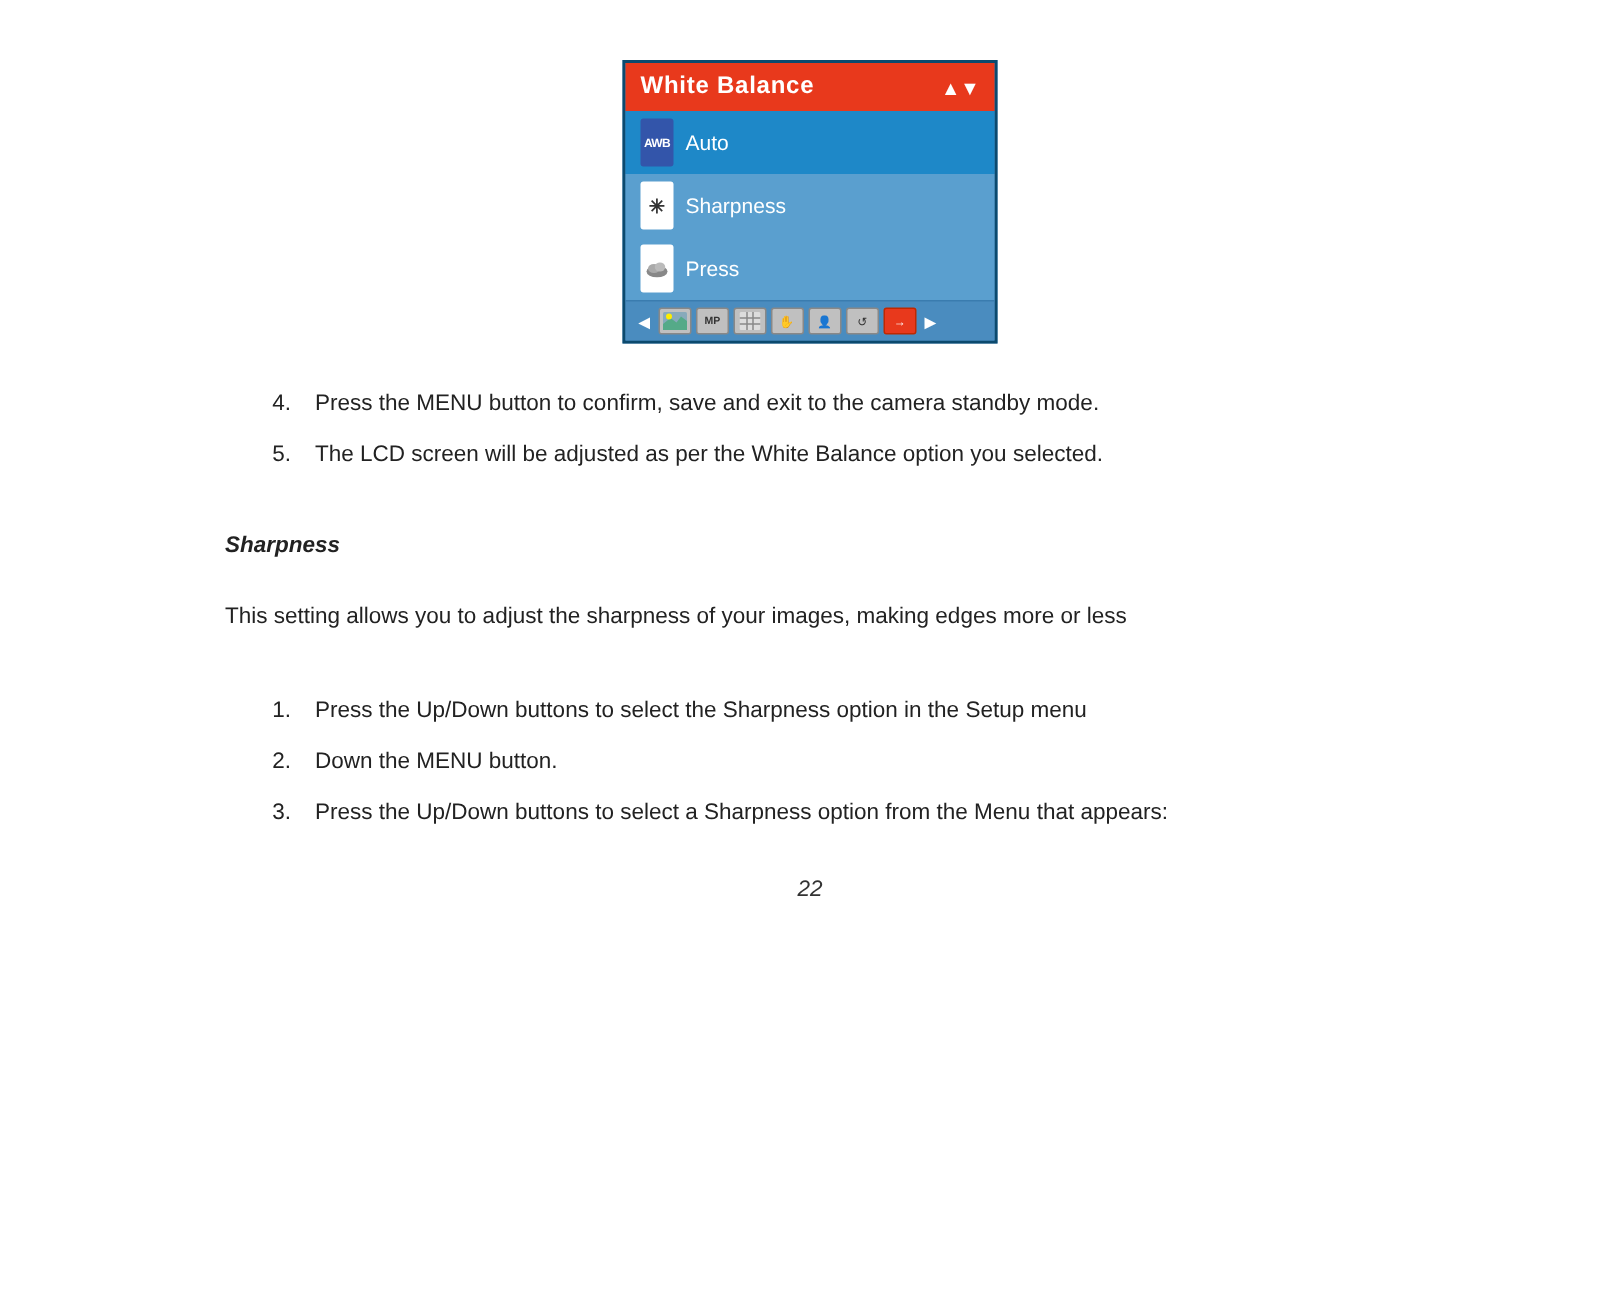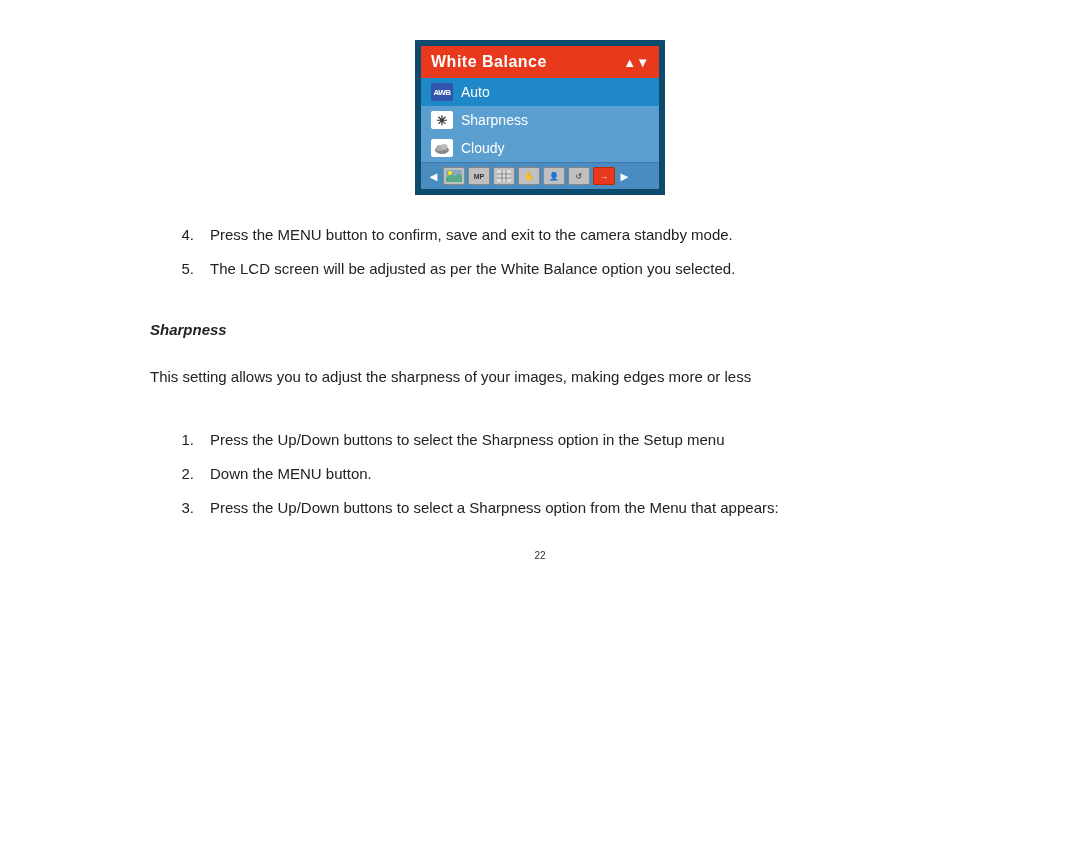--- a/index.html
+++ b/index.html
@@ -23,21 +23,21 @@
 
     
     .camera-ui-wrapper {
       display: flex;
       justify-content: center;
       margin-bottom: 28px;
     }
 
     .camera-ui {
       width: 250px;
-      border: 6px solid #0c4a6e;
+      border: 2px solid #0c4a6e;
       background: #4a8cbf;
       font-size: 14px;
     }
 
     .wb-header {
       background: #e8391c;
       color: #fff;
       font-weight: bold;
       font-size: 16px;
       padding: 7px 10px;
@@ -68,21 +68,21 @@
     .wb-item.selected {
       background: #1e88c8;
     }
 
     .wb-item.normal {
       background: #5a9fcf;
     }
 
     .wb-icon {
       width: 22px;
-      height: 18px;
+      height: 32px;
       background: #fff;
       color: #333;
       font-size: 9px;
       font-weight: bold;
       display: flex;
       align-items: center;
       justify-content: center;
       border-radius: 2px;
       flex-shrink: 0;
     }
@@ -184,22 +184,23 @@
     }
 
     .body-paragraph .indent {
       display: block;
       padding-left: 20px;
     }
 
     .page-number {
       text-align: center;
       margin-top: 30px;
-      font-size: 10px;
+      font-size: 15px;
       color: #333;
+      font-style: italic;
     }
 
     .spacer {
       height: 20px;
     }
   </style>
 </head>
 <body>
 
 <div class="page-container">
@@ -223,21 +224,21 @@
       </div>
 
       <div class="wb-item normal">
         <div class="wb-icon cloud">
           <svg width="16" height="12" viewBox="0 0 16 12">
             <ellipse cx="8" cy="8" rx="7" ry="4" fill="#888"></ellipse>
             <ellipse cx="6" cy="6" rx="4" ry="3" fill="#aaa"></ellipse>
             <ellipse cx="10" cy="5" rx="3.5" ry="3" fill="#bbb"></ellipse>
           </svg>
         </div>
-        <span>Cloudy</span>
+        <span>Press</span>
       </div>
 
 
       <div class="wb-toolbar">
         <span class="toolbar-arrow">◄</span>
 
         <div class="toolbar-icon">
           <svg width="16" height="12" viewBox="0 0 16 12">
             <rect width="16" height="12" fill="#8ab" rx="1"></rect>
             <polygon points="0,8 5,4 9,7 12,3 16,6 16,12 0,12" fill="#5a8"></polygon>

